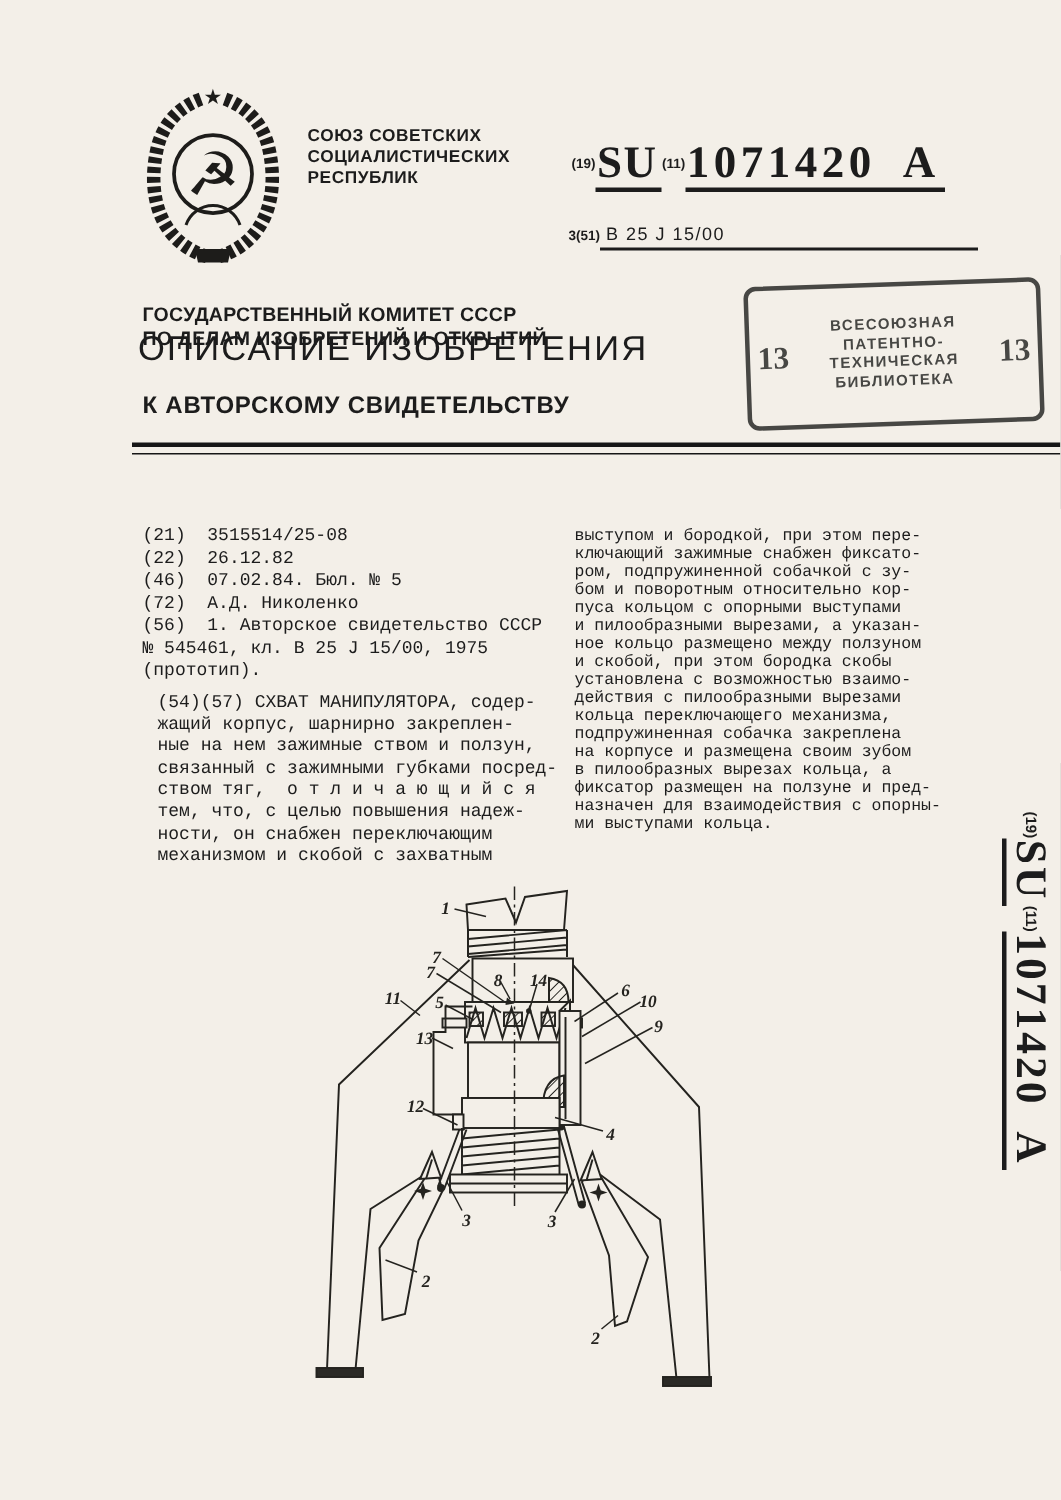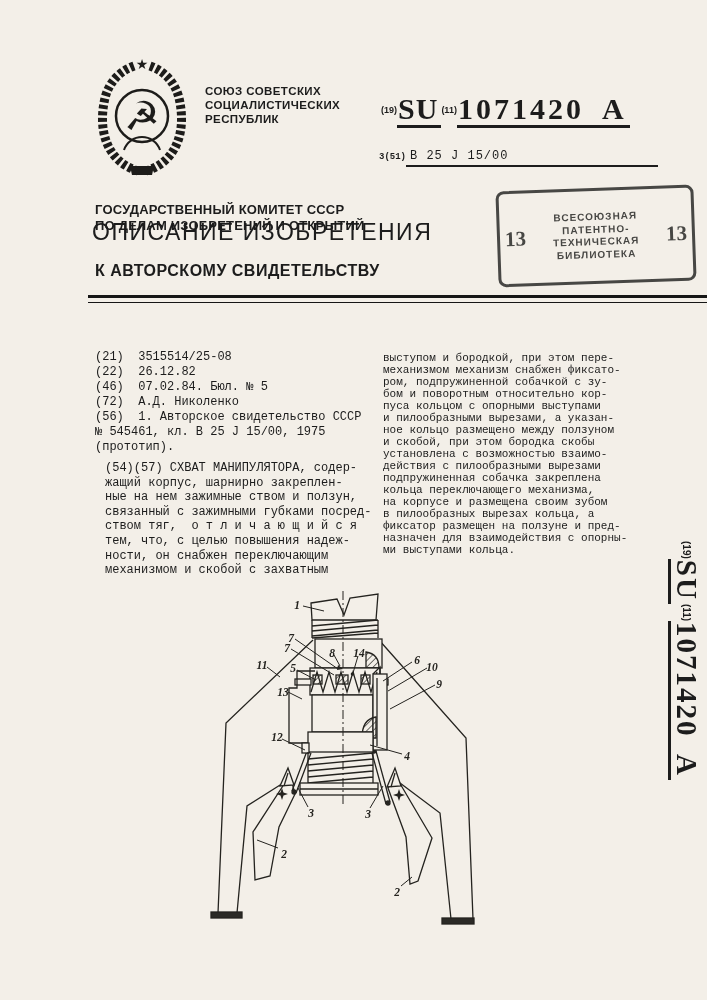--- a/index.html
+++ b/index.html
@@ -8,21 +8,21 @@
     background:#f3efe8;color:#1c1c1c;overflow:hidden;
     font-family:"Liberation Sans",sans-serif;
   }
   .abs{position:absolute;}
   
   .union{left:205px;top:84px;font-weight:bold;font-size:11.5px;line-height:14px;letter-spacing:.4px;}
   .pub{left:381px;top:92px;white-space:nowrap;}
   .code-small{font-size:9px;font-weight:bold;vertical-align:6px;}
   .pub-big{font-family:"Liberation Serif",serif;font-weight:bold;font-size:30px;letter-spacing:1px;border-bottom:3px solid #1c1c1c;padding:0 3px 0 1px;}
   .pub-num{letter-spacing:3px;}
-  .ipc{left:379px;top:149px;font-family:Liberation Mono, monospace;font-size:12px;white-space:nowrap;}
+  .ipc{left:379px;top:149px;font-family:Liberation Sans, sans-serif;font-size:12px;white-space:nowrap;}
   .ipc-idx{font-size:9px;font-weight:bold;}
   .ipc-code{display:inline-block;width:248px;border-bottom:2px solid #1c1c1c;padding:0 0 2px 4px;letter-spacing:1px;}
   .committee{left:95px;top:178px;font-weight:bold;font-size:13px;line-height:15.5px;letter-spacing:.2px;margin-top:24px;}
   .stamp{
     left:497px;top:188px;width:182px;height:90px;border:3px solid #30302e;border-radius:8px;
     transform:rotate(-2deg);display:flex;align-items:center;justify-content:space-between;
     padding:0 5px;color:#30302e;opacity:.88;background:transparent;
   }
   .stamp-13{font-family:"Liberation Serif",serif;font-size:21px;font-weight:bold;}
   .stamp-center{text-align:center;font-size:10px;font-weight:bold;letter-spacing:1px;line-height:12.5px;}
@@ -108,31 +108,31 @@
       <div>жащий корпус, шарнирно закреплен-</div>
       <div>ные на нем зажимные ством и ползун,</div>
       <div>связанный с зажимными губками посред-</div>
       <div>ством тяг,  о т л и ч а ю щ и й с я</div>
       <div>тем, что, с целью повышения надеж-</div>
       <div>ности, он снабжен переключающим</div>
       <div>механизмом и скобой с захватным</div>
     </div>
   <div class="abs claim-right mono-lines">
       <div>выступом и бородкой, при этом пере-</div>
-      <div>механизмом механизм снабжен фиксато-</div>
+      <div>ключающий зажимные снабжен фиксато-</div>
       <div>ром, подпружиненной собачкой с зу-</div>
       <div>бом и поворотным относительно кор-</div>
       <div>пуса кольцом с опорными выступами</div>
       <div>и пилообразными вырезами, а указан-</div>
       <div>ное кольцо размещено между ползуном</div>
       <div>и скобой, при этом бородка скобы</div>
       <div>установлена с возможностью взаимо-</div>
       <div>действия с пилообразными вырезами</div>
+      <div>кольца переключающего механизма,</div>
       <div>подпружиненная собачка закреплена</div>
-      <div>кольца переключающего механизма,</div>
       <div>на корпусе и размещена своим зубом</div>
       <div>в пилообразных вырезах кольца, а</div>
       <div>фиксатор размещен на ползуне и пред-</div>
       <div>назначен для взаимодействия с опорны-</div>
       <div>ми выступами кольца.</div>
     </div>
 
   <div class="abs side-pub">
     <span class="side-small">(19)</span><span class="side-big">SU</span><span class="side-small">(11)</span><span class="side-big">1071420 A</span>
   </div>

